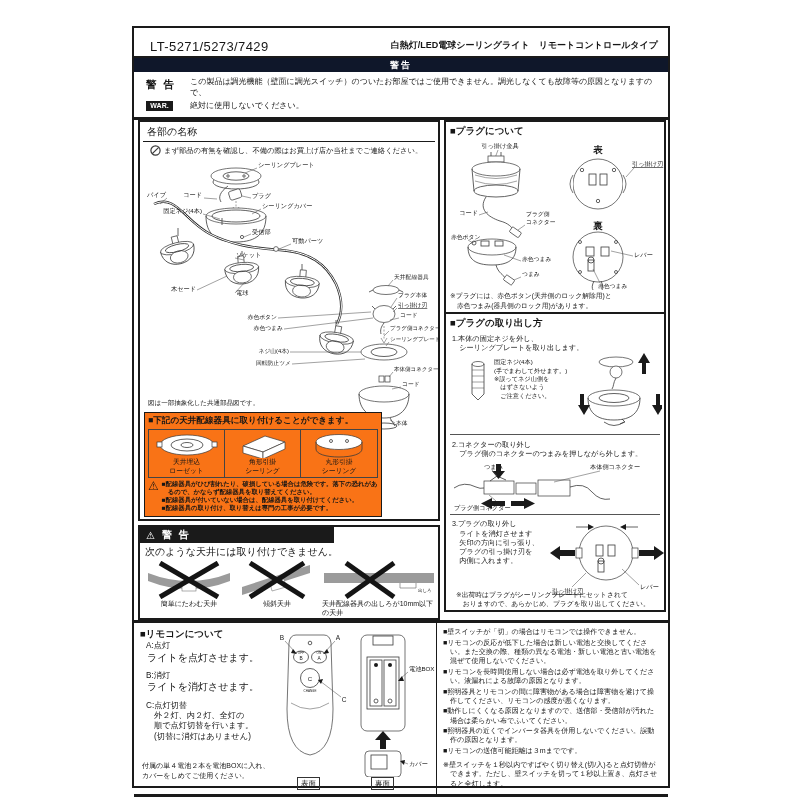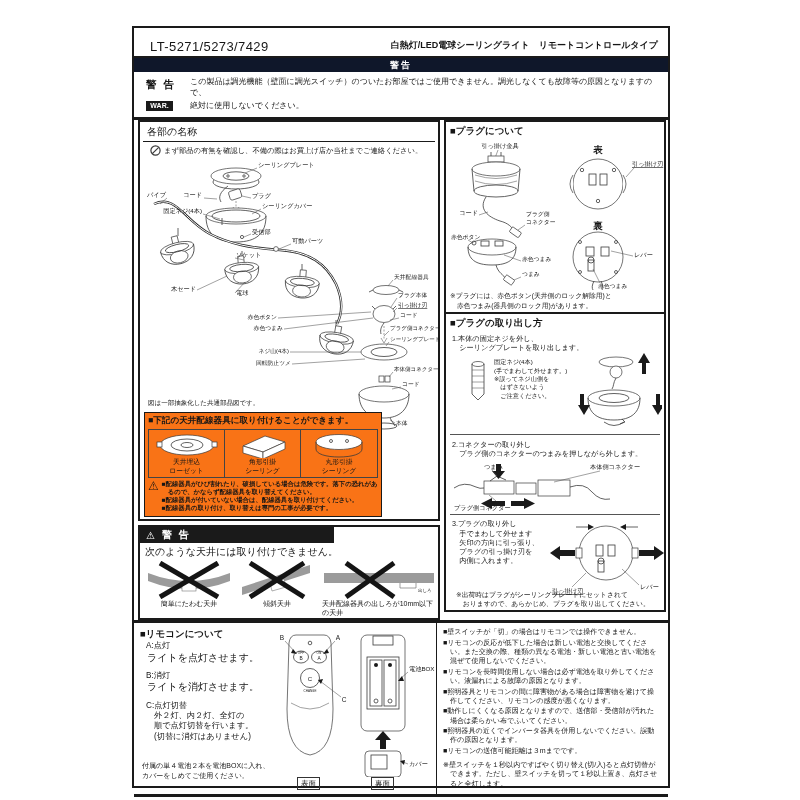--- a/index.html
+++ b/index.html
@@ -413,21 +413,21 @@
         <line x1="44" y1="41" x2="37" y2="35" class="lead"></line>
         <rect x="40" y="41" width="13" height="5" class="fa"></rect>
             <polygon points="40,38 40,49 29,43.5" class="fa"></polygon>
         <rect x="59" y="41" width="13" height="5" class="fa"></rect>
             <polygon points="72,38 72,49 83,43.5" class="fa"></polygon>
       </svg>
       <div class="hrline" style="top:200px"></div>
 
       <div class="abs" style="left:6px;top:205px;width:100px">
         <p class="step-txt">3.プラグの取り外し</p>
-        <p class="step-txt">　手でまわして外せます</p>
+        <p class="step-txt">　ライトを消灯させます</p>
         <p class="step-txt">　矢印の方向に引っ張り、</p>
         <p class="step-txt">　プラグの引っ掛け刃を</p>
         <p class="step-txt">　内側に入れます。</p>
       </div>
       <svg class="abs" style="left:104px;top:203px" width="114" height="80" viewBox="0 0 114 80">
         <circle cx="56" cy="36" r="27" class="ln2"></circle>
         <rect x="46" y="28" width="7" height="11" class="ln"></rect>
         <rect x="58" y="28" width="7" height="11" class="ln"></rect>
         <rect x="48" y="44" width="6" height="11" class="ln"></rect>
             <circle cx="51" cy="44" r="3" class="ln"></circle>

